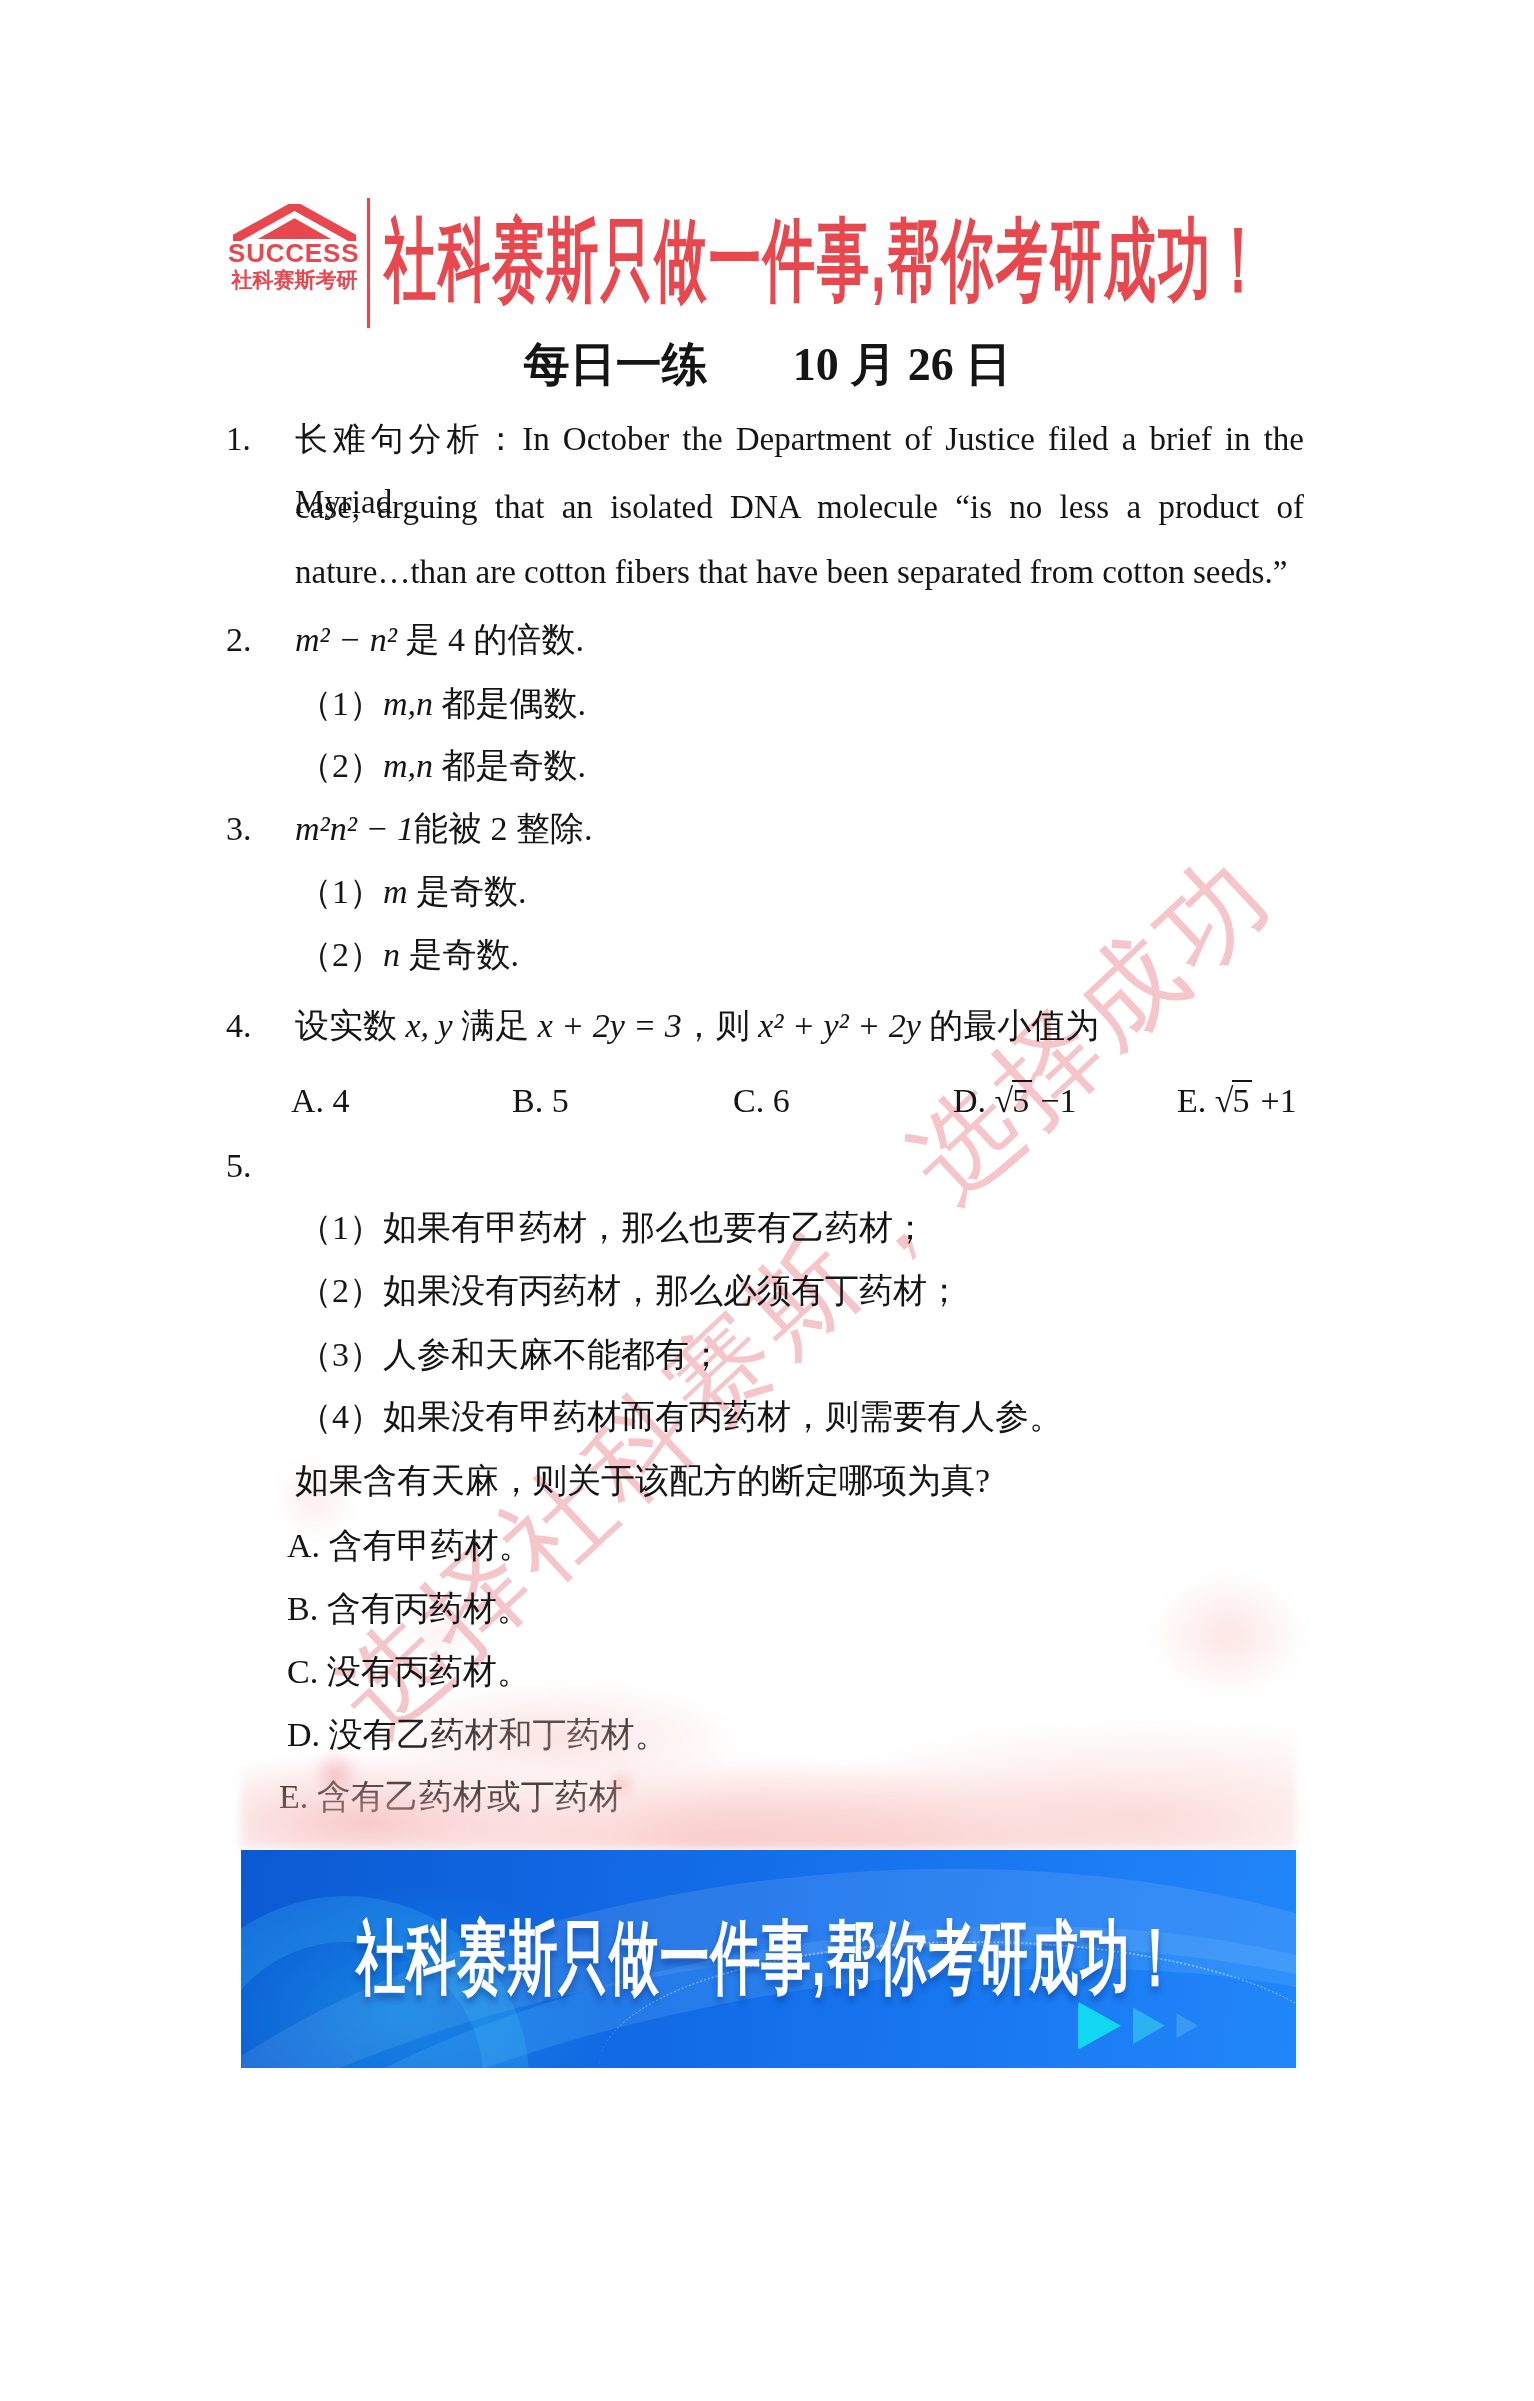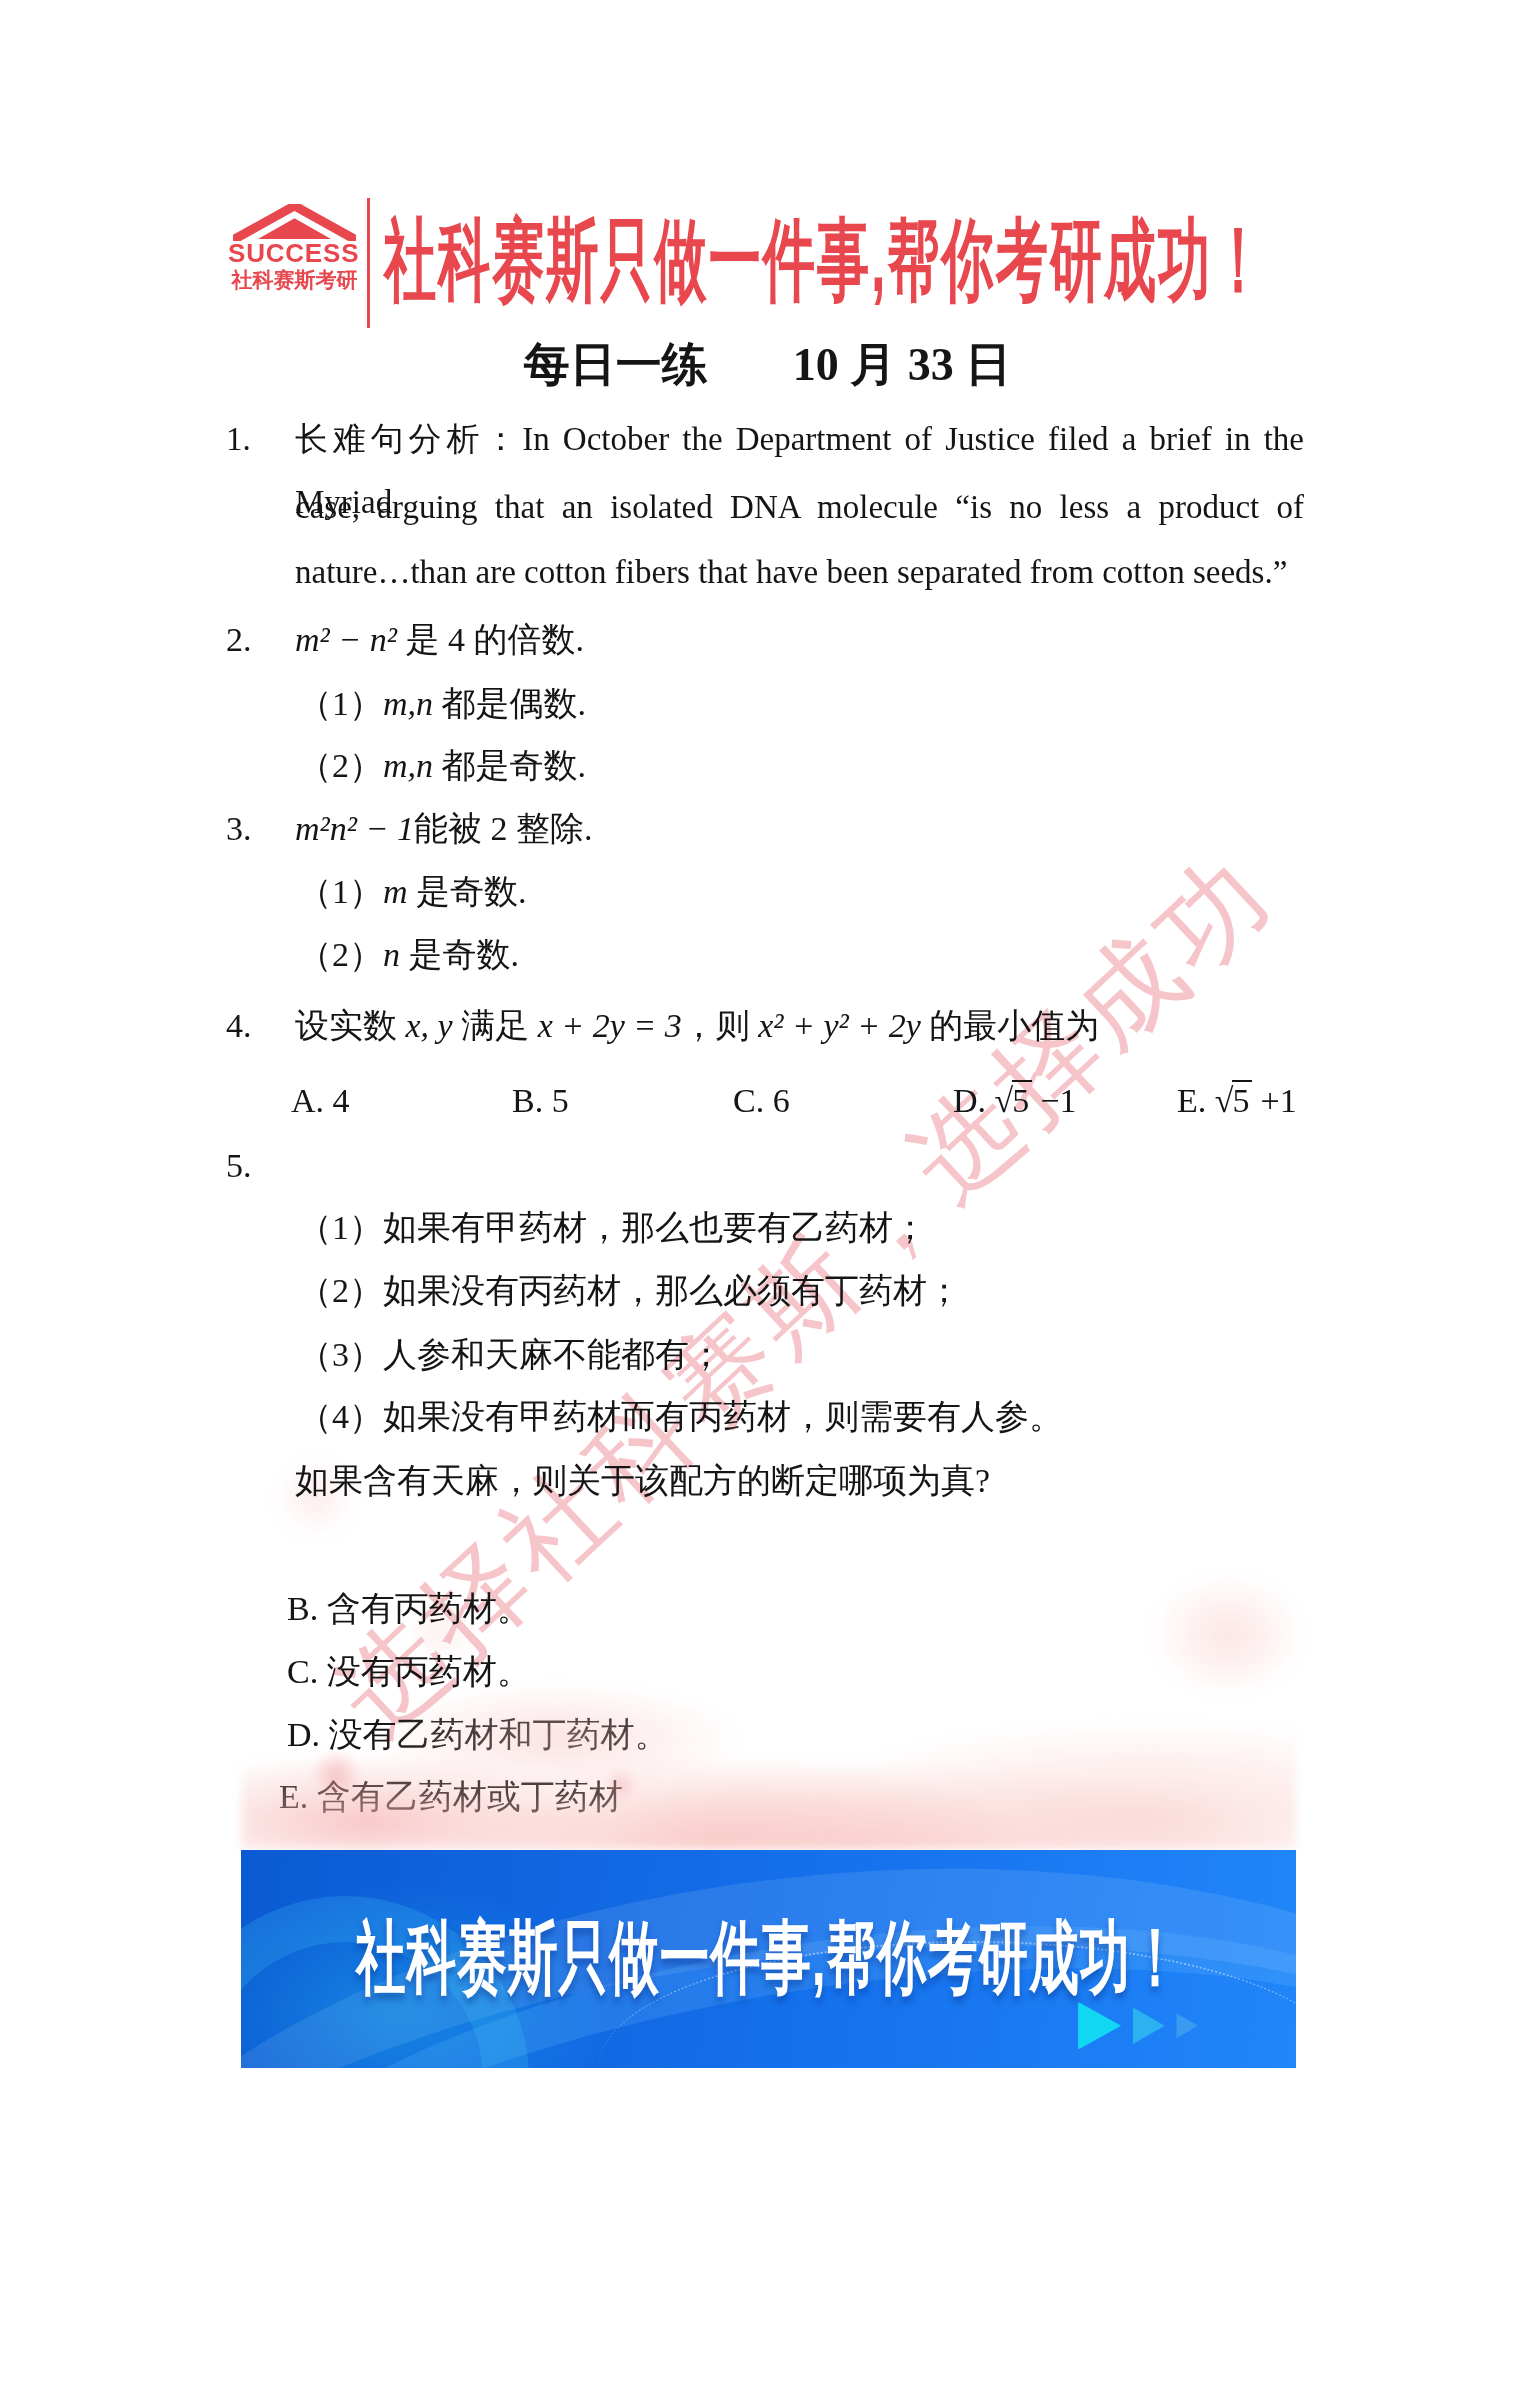--- a/index.html
+++ b/index.html
@@ -126,21 +126,21 @@
     <path d="M2,42 L74,2 L146,42" stroke="#e8474e" stroke-width="11" fill="none" stroke-linecap="round"></path>
     <polygon points="30,42 74,17 118,42" fill="#e8474e"></polygon>
   </svg>
   <div class="logo-brand">SUCCESS</div>
   <div class="logo-sub">社科赛斯考研</div>
   <div class="hdr-divider"></div>
   <div class="hdr-slogan">社科赛斯只做一件事,帮你考研成功！</div>
 
   <div class="doc-title">
     <span>每日一练</span>
-    <span class="date">10 月 33 日</span>
+    <span class="date">10 月 26 日</span>
   </div>
 
   <div class="wm">选择社科赛斯，选择成功</div>
   <div class="wash3"></div>
 
   <div class="hline" style="left:226px;top:408px;font-size:33px;">1.</div>
   <div class="jline" style="top:408px;">长难句分析：In October the Department of Justice filed a brief in the Myriad</div>
   <div class="jline" style="top:476px;">case, arguing that an isolated DNA molecule “is no less a product of</div>
   <div class="pline" style="top:541px;">nature…than are cotton fibers that have been separated from cotton seeds.”</div>
 
@@ -201,20 +201,21 @@
   </div>
 
   <div class="hline" style="left:226px;top:1134px;">
     <span class="qn">5.</span>
   </div>
   <div class="hline" style="left:298px;top:1196px;">（1）如果有甲药材，那么也要有乙药材；</div>
   <div class="hline" style="left:298px;top:1259px;">（2）如果没有丙药材，那么必须有丁药材；</div>
   <div class="hline" style="left:298px;top:1323px;">（3）人参和天麻不能都有；</div>
   <div class="hline" style="left:298px;top:1385px;">（4）如果没有甲药材而有丙药材，则需要有人参。</div>
   <div class="hline" style="left:295px;top:1449px;">如果含有天麻，则关于该配方的断定哪项为真?</div>
+  <div class="hline" style="left:287px;top:1514px;">A. 含有甲药材。</div>
   <div class="hline" style="left:287px;top:1577px;">B. 含有丙药材。</div>
   <div class="hline" style="left:287px;top:1640px;">C. 没有丙药材。</div>
   <div class="hline" style="left:287px;top:1703px;">D. 没有乙药材和丁药材。</div>
   <div class="hline" style="left:279px;top:1765px;">E. 含有乙药材或丁药材</div>
 
   <div class="wash"></div>
   <div class="wash2"></div>
 
   <div class="banner">
     <div class="arc1"></div>

